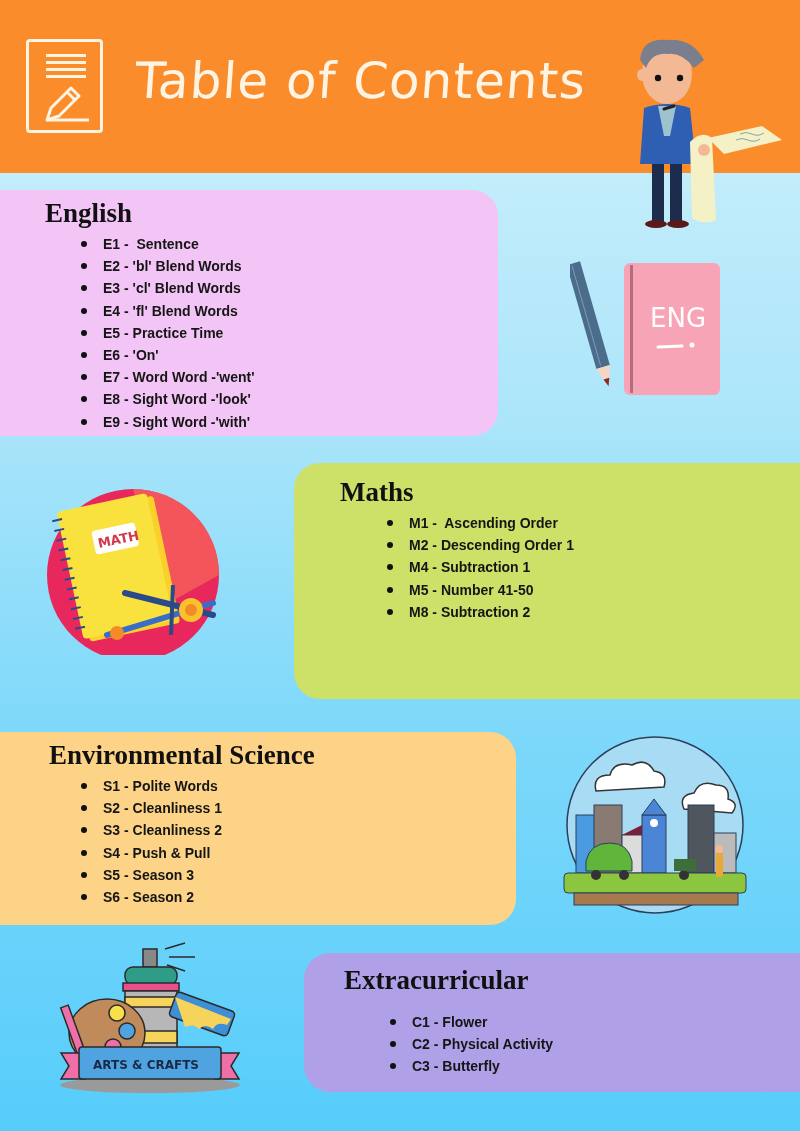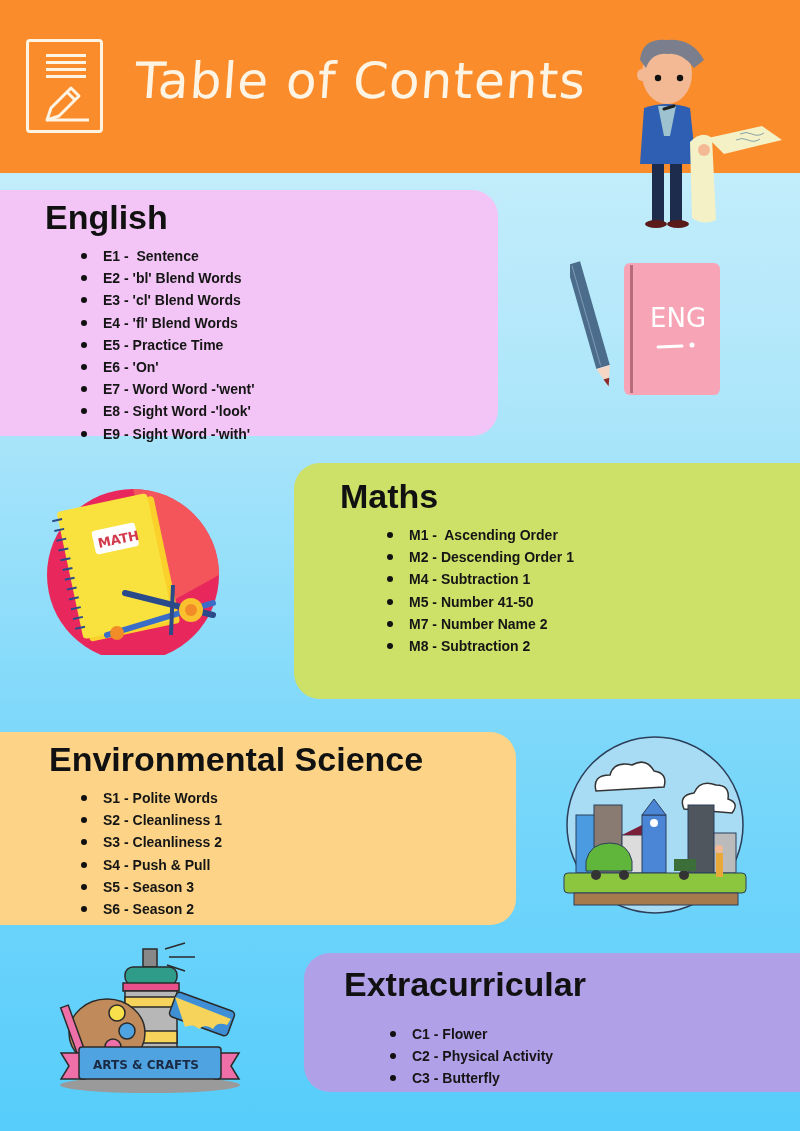--- a/index.html
+++ b/index.html
@@ -30,25 +30,25 @@
     transform: skewX(-4deg);
   }
   .character { position: absolute; left: 612px; top: 30px; }
 
   .card {
     position: absolute;
     border-radius: 26px;
   }
   .card h2 {
     position: absolute;
-    font-family: Liberation Sans, sans-serif;
+    font-family: Liberation Serif, serif;
     font-weight: bold; color: #111;
-    font-size: 34px;
-  }
-  .card ul { position: absolute; list-style: none; margin-top: 12px; }
+    font-size: 27px;
+  }
+  .card ul { position: absolute; list-style: none; }
   .card li {
     position: relative;
     font-family: "Liberation Sans", sans-serif;
     font-weight: bold; font-size: 14px; color: #151515;
     height: 22.2px; line-height: 22.2px;
     padding-left: 22px; white-space: pre;
   }
   .card li::before {
     content: ""; position: absolute; left: 0; top: 8px;
     width: 6px; height: 6px; border-radius: 50%; background: #111;
@@ -180,21 +180,20 @@
   </svg>
 </div>
 
 <section class="card maths">
   <h2>Maths</h2>
   <ul>
     <li>M1 -  Ascending Order</li>
     <li>M2 - Descending Order 1</li>
     <li>M4 - Subtraction 1</li>
     <li>M5 - Number 41-50</li>
-    <li>M7 - Number Name 2</li>
     <li>M8 - Subtraction 2</li>
   </ul>
 </section>
 
 <section class="card evs">
   <h2>Environmental Science</h2>
   <ul>
     <li>S1 - Polite Words</li>
     <li>S2 - Cleanliness 1</li>
     <li>S3 - Cleanliness 2</li>

